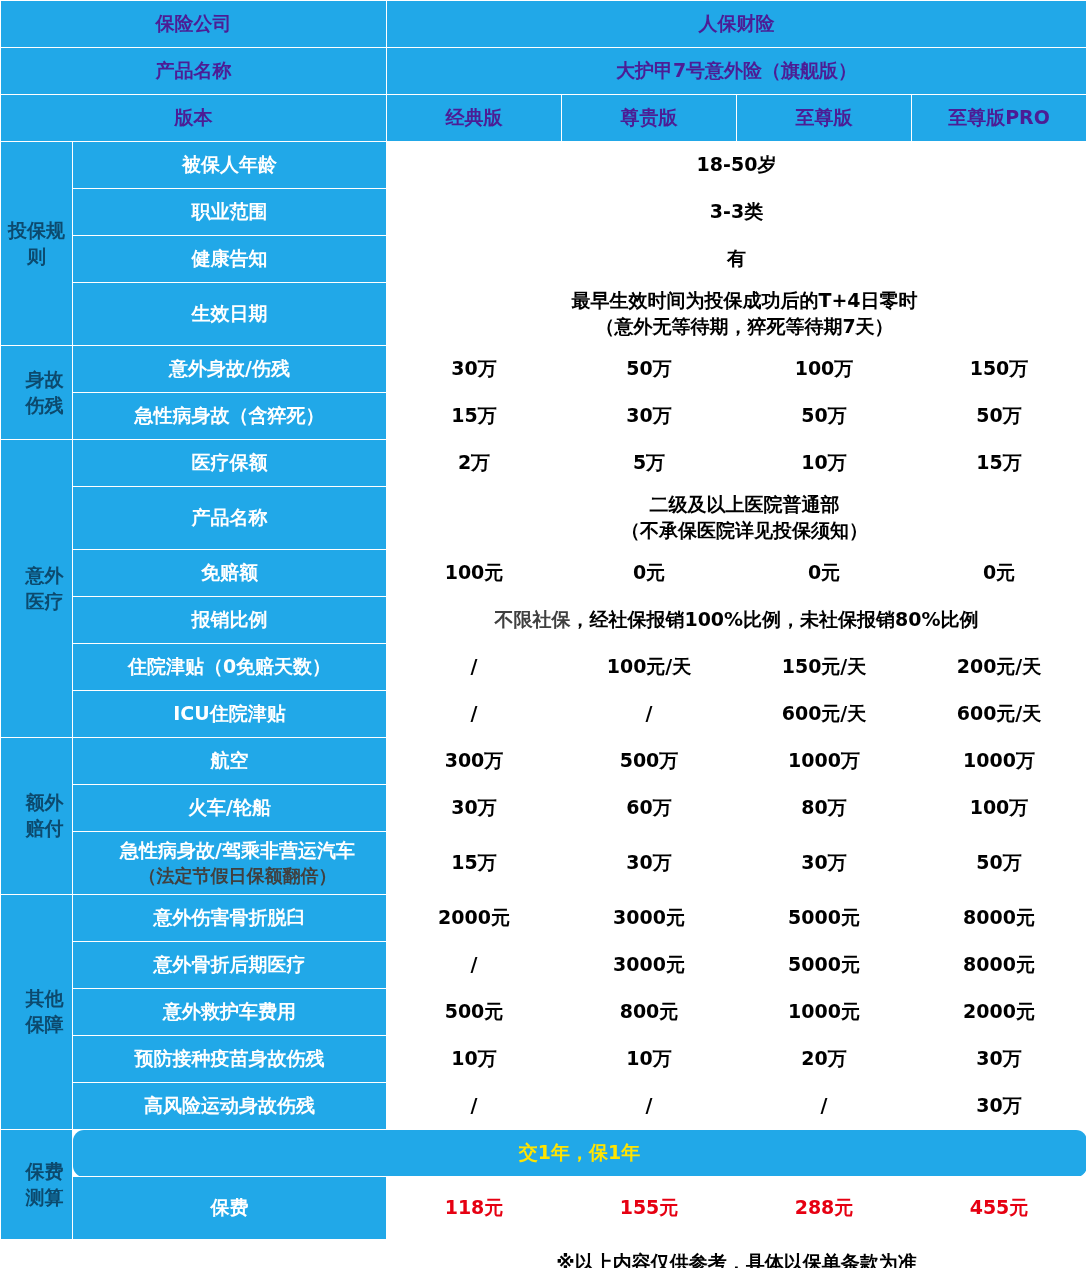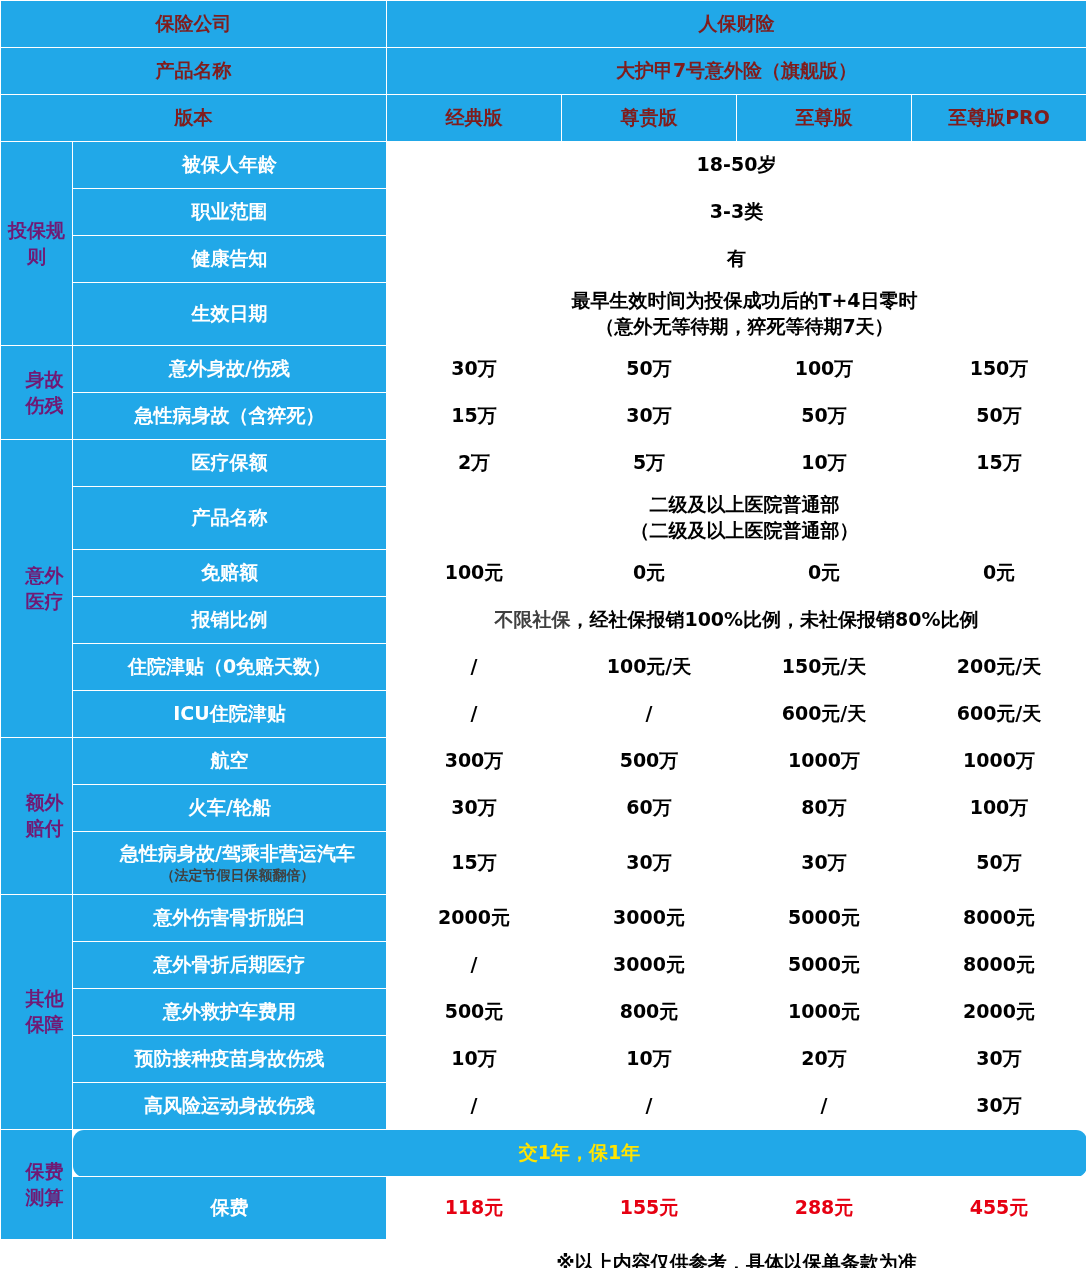--- a/index.html
+++ b/index.html
@@ -30,26 +30,26 @@
     font-weight: bold;
     line-height: 1.35;
     height: 46px;
   }
   
   col.c-group { width: 72px; }
   col.c-item  { width: 314px; }
   col.c-v     { width: 175px; }
   .blue-hdr {
     background: #21a8e8;
-    color: #7f1d1d;
+    color: #4c1d95;
     font-size: 21px;
   }
   .group-cell {
     background: #21a8e8;
-    color: #701a75;
+    color: #0c4a6e;
     font-size: 20px;
     line-height: 1.25;
   }
   .item-cell {
     background: #21a8e8;
     color: #ffffff;
     text-align: left;
     padding-left: 16px;
     font-size: 20px;
     line-height: 1.3;
@@ -79,21 +79,21 @@
     font-weight: bold;
     height: 48px;
     background: #ffffff;
     color: #000000;
   }
   .blank {
     background: #ffffff;
     border: none;
   }
   .two-line span { display: block; margin-left: 16px; }
-  .item-sub { font-size: 14px; }
+  .item-sub { font-size: 18px; }
 </style>
 </head>
 <body>
 
 <div id="sheet">
   <table class="cmp">
     <colgroup>
       <col class="c-group">
       <col class="c-item">
       <col class="c-v">
@@ -169,21 +169,21 @@
         <td class="item-cell">医疗保额</td>
         <td class="val">2万</td>
         <td class="val">5万</td>
         <td class="val">10万</td>
         <td class="val">15万</td>
       </tr>
       <tr>
         <td class="item-cell">产品名称</td>
         <td class="val tall two-line" colspan="4">
           <span>二级及以上医院普通部</span>
-          <span>（二级及以上医院普通部）</span>
+          <span>（不承保医院详见投保须知）</span>
         </td>
       </tr>
       <tr>
         <td class="item-cell">免赔额</td>
         <td class="val">100元</td>
         <td class="val">0元</td>
         <td class="val">0元</td>
         <td class="val">0元</td>
       </tr>
       <tr>

